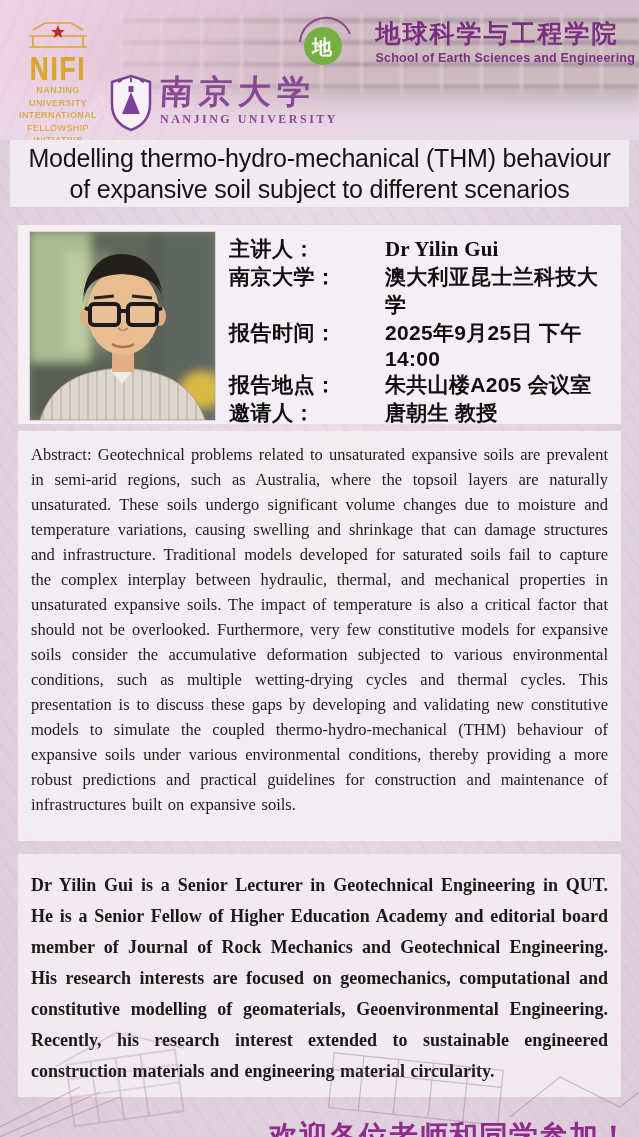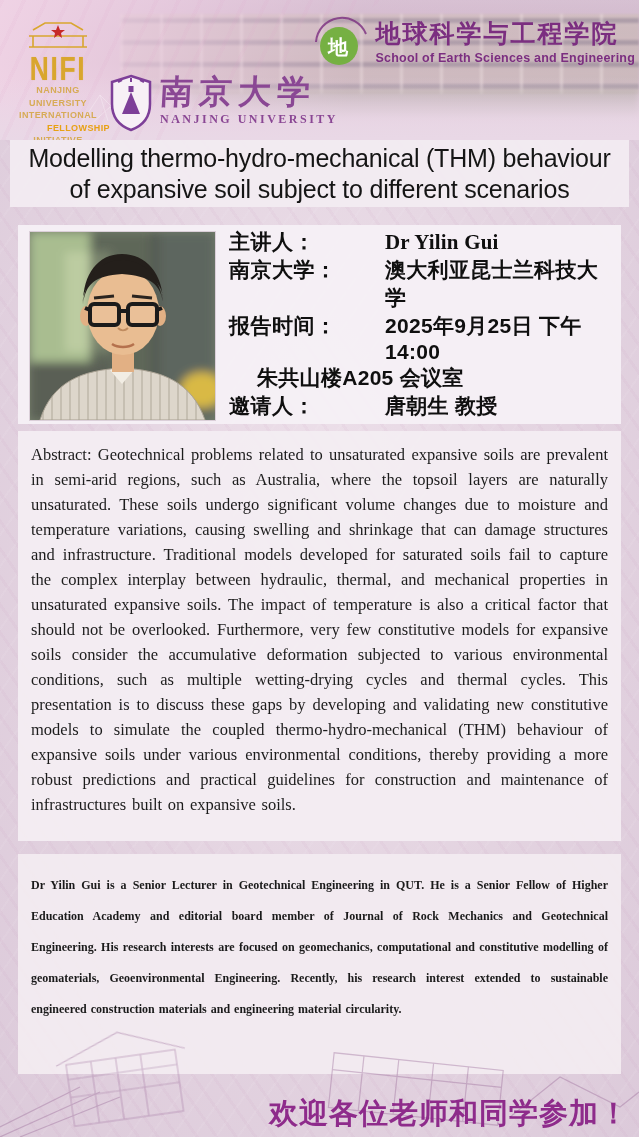--- a/index.html
+++ b/index.html
@@ -28,58 +28,58 @@
       linear-gradient(180deg, rgba(240,220,232,0) 55%, #e9d8e6 100%),
       linear-gradient(100deg, rgba(241,212,230,0.95) 0%, rgba(238,208,228,0.7) 26%, rgba(238,210,228,0.3) 55%, rgba(240,220,232,0.22) 100%);}
   .header-streak{position:absolute;inset:0;opacity:.5;
     background:repeating-linear-gradient(115deg, rgba(222,160,200,0.18) 0 4px, transparent 4px 20px);
     clip-path:polygon(0 0,60% 0,25% 100%,0 100%);}
 
   .nifi{position:absolute;left:6px;top:20px;width:104px;text-align:center;z-index:3;color:#d9a62e;}
   .nifi-acronym{font-weight:900;font-size:33px;letter-spacing:2px;transform:scaleX(.8);line-height:30px;
     color:#d9a62e;text-shadow:0 0 1px rgba(217,166,46,.6);}
   .nifi-line{font-size:9px;font-weight:700;letter-spacing:.4px;color:#d7ab56;line-height:12.5px;}
-  .nifi-line.strong{color:#e8a114;font-weight:700;text-align:right;}
+  .nifi-line.strong{color:#e8a114;font-weight:400;}
 
   .nju{position:absolute;left:110px;top:74px;display:flex;align-items:flex-start;z-index:3;}
   .nju-shield{margin-right:8px;}
   .nju-text{display:flex;flex-direction:column;}
   .nju-cn{font-size:33px;font-weight:900;color:#8a4794;letter-spacing:6px;transform:skew(-3deg);
     font-family:"Liberation Serif",serif;line-height:36px;}
   .nju-en{font-size:12px;font-weight:700;color:#8a4794;letter-spacing:2.5px;text-align:center;
     font-family:"Liberation Serif",serif;margin-top:2px;}
 
   .school{position:absolute;right:4px;top:12px;display:flex;align-items:center;z-index:3;}
-  .school-text{display:flex;flex-direction:column;align-items:flex-start;margin-left:4px;}
+  .school-text{display:flex;flex-direction:column;align-items:flex-start;margin-left:20px;}
   .school-cn{font-size:25px;font-weight:900;color:#7b2e80;letter-spacing:2px;line-height:30px;}
   .school-en{font-size:12.5px;font-weight:700;color:#7b2e80;letter-spacing:.2px;margin-top:3px;}
 
   
   .title-box{margin:0 10px;height:67px;background:rgba(242,235,241,.96);
     display:flex;flex-direction:column;justify-content:center;text-align:center;}
   .title-line{font-size:25px;font-weight:400;color:#151515;line-height:31px;letter-spacing:-.2px;}
 
   
   .speaker-box{margin:18px 18px 0;height:199px;background:rgba(246,240,245,.95);
     display:flex;align-items:flex-start;}
   .portrait{margin:7px 0 0 12px;width:185px;height:188px;flex:0 0 auto;box-shadow:0 0 0 1px rgba(180,160,175,.4);}
-  .info{flex:1;margin:10px 6px 8px 14px;display:flex;flex-direction:column;justify-content:center;height:178px;}
+  .info{flex:1;margin:10px 6px 8px 14px;display:flex;flex-direction:column;justify-content:flex-start;height:178px;}
   .info-row{display:flex;align-items:baseline;}
   .info-label{width:128px;font-size:21px;font-weight:900;color:#0f0f0f;letter-spacing:.5px;flex:0 0 auto;}
   .info-value{font-size:21px;font-weight:900;color:#0f0f0f;letter-spacing:.3px;margin-left:28px;}
   .info-value.latin{font-family:"Liberation Serif",serif;font-weight:700;letter-spacing:.2px;}
 
   
   .abstract-box{margin:7px 18px 0;min-height:410px;background:rgba(243,237,242,.95);box-sizing:border-box;
     padding:11px 13px 10px;}
   .abstract-text{font-family:"Liberation Serif",serif;font-size:16.5px;line-height:25px;color:#1c1c1c;
     text-align:justify;word-spacing:1.5px;}
   .bio-box{margin:13px 18px 0;min-height:220px;background:rgba(242,235,240,.95);box-sizing:border-box;
     padding:16px 13px 10px;}
-  .bio-text{font-family:"Liberation Serif",serif;font-size:12px;font-weight:700;line-height:31px;
+  .bio-text{font-family:"Liberation Serif",serif;font-size:18px;font-weight:700;line-height:31px;
     color:#1a1a1a;text-align:justify;word-spacing:1px;}
 
   
   .footer{position:relative;margin-top:20px;padding-right:10px;text-align:right;z-index:3;}
   .welcome{font-size:29px;font-weight:900;color:#8e2b8b;letter-spacing:1px;}
   .bottom-sketch{position:absolute;left:0;bottom:0;z-index:0;pointer-events:none;}
   .header-sketch{position:absolute;left:70px;top:55px;z-index:2;opacity:.5;pointer-events:none;}
 </style>
 </head>
 <body>
@@ -201,20 +201,21 @@
       </div>
       <div class="info-row">
         <span class="info-label">南京大学：</span>
         <span class="info-value">澳大利亚昆士兰科技大学</span>
       </div>
       <div class="info-row">
         <span class="info-label">报告时间：</span>
         <span class="info-value">2025年9月25日 下午14:00</span>
       </div>
       <div class="info-row">
+        <span class="info-label">报告地点：</span>
         <span class="info-value">朱共山楼A205 会议室</span>
       </div>
       <div class="info-row">
         <span class="info-label">邀请人：</span>
         <span class="info-value">唐朝生 教授</span>
       </div>
     </div>
   </div>
 
   <div class="abstract-box">

